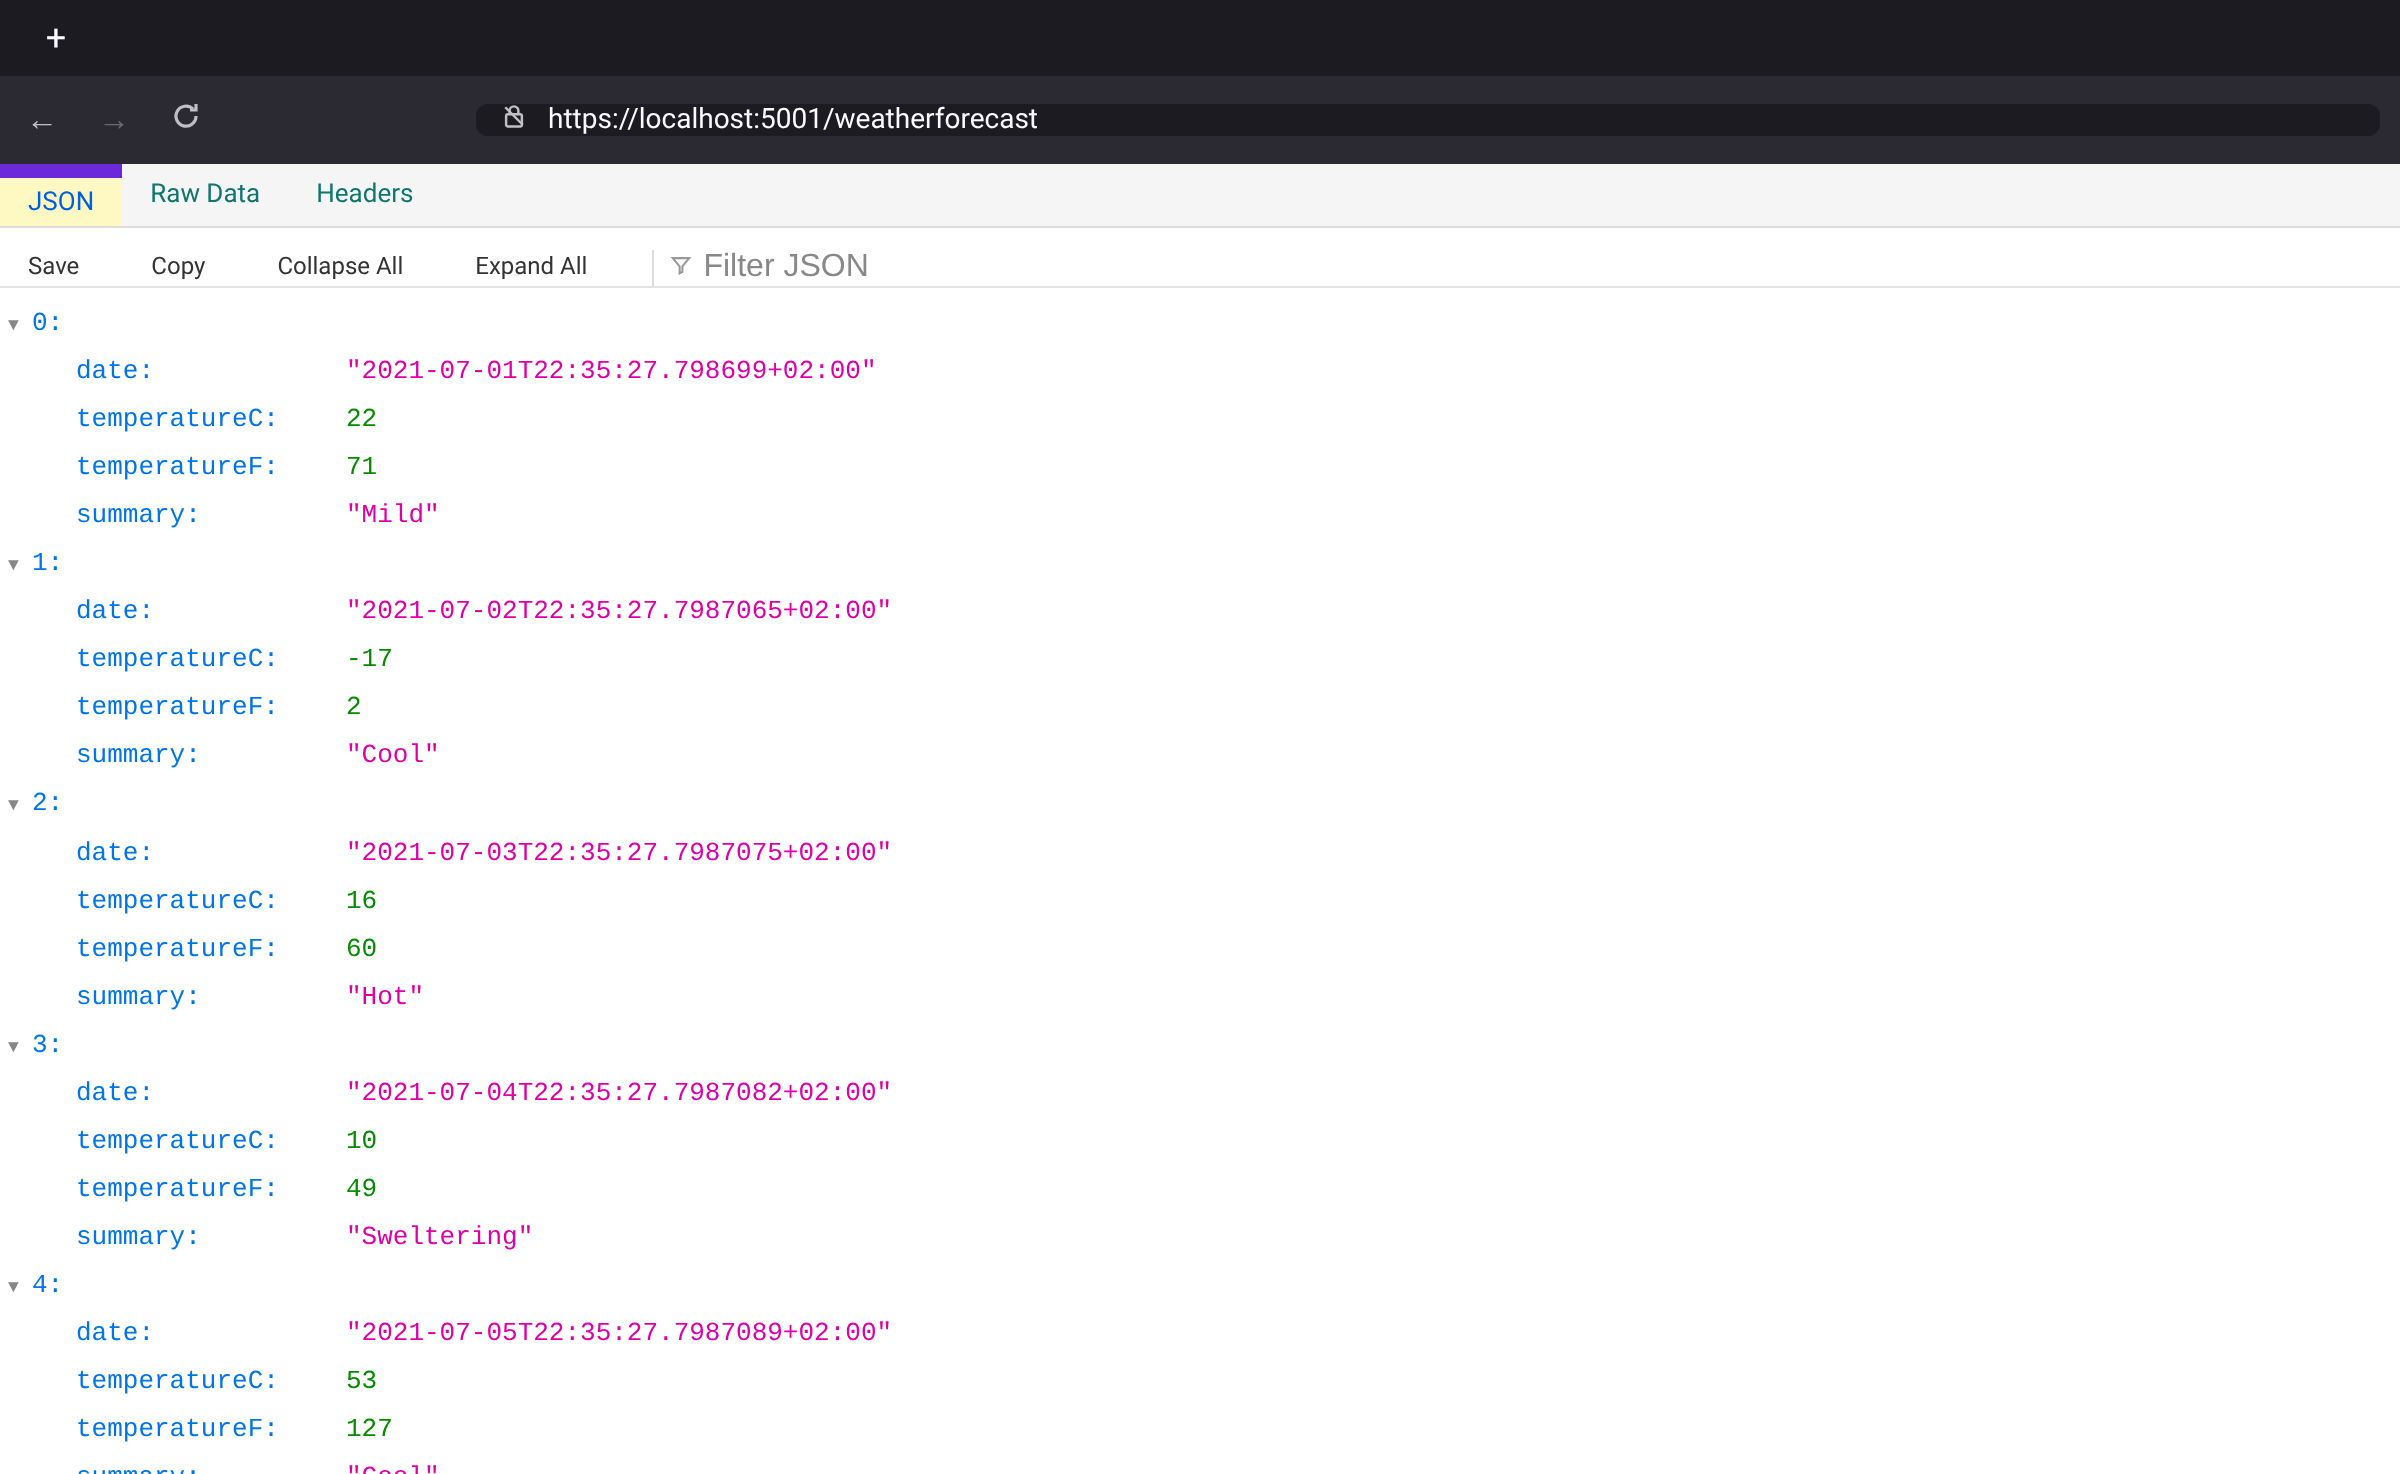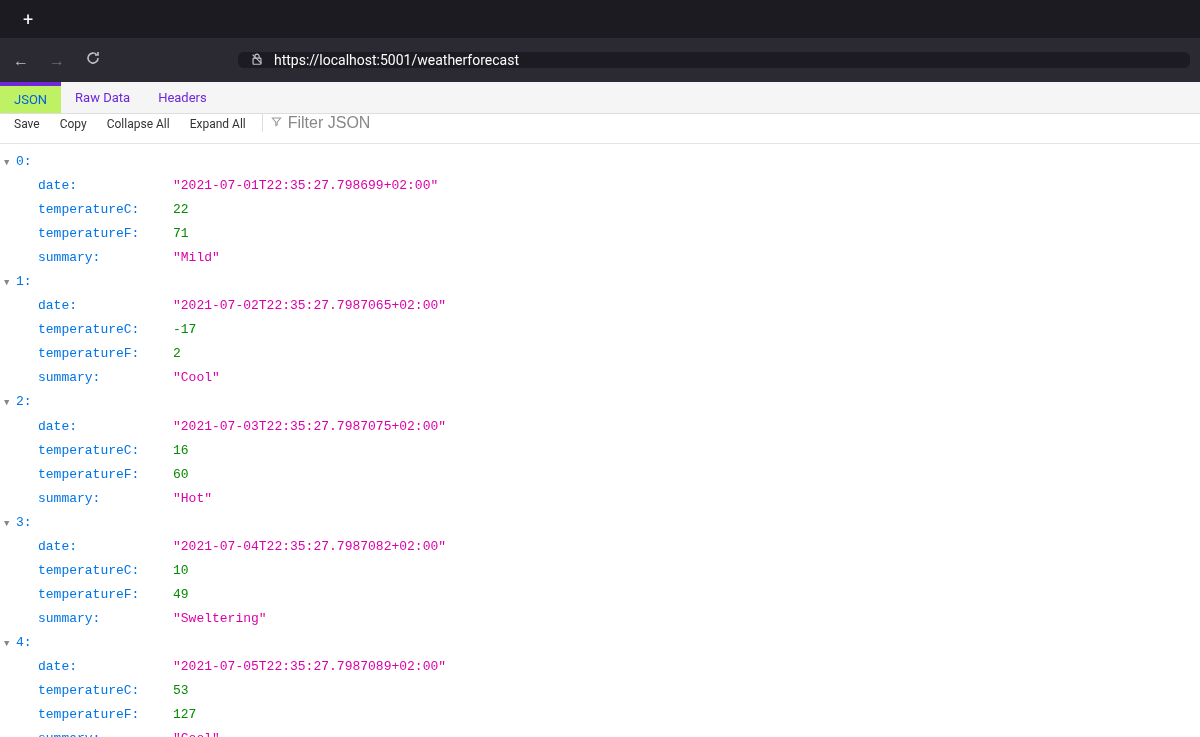--- a/index.html
+++ b/index.html
@@ -100,36 +100,36 @@
       background: #f5f5f5;
       border-bottom: 1px solid #ddd;
       height: 32px;
       align-items: stretch;
     }
     .view-tab {
       padding: 0 14px;
       display: flex;
       align-items: center;
       font-size: 13px;
-      color: #6d28d9;
+      color: #0f766e;
       cursor: pointer;
     }
     .view-tab.active {
       color: #0060df;
-      border-top: 4px solid #6d28d9;
-      background: #bef264;
+      border-top: 7px solid #6d28d9;
+      background: #fef9c3;
     }
     .action-bar {
       display: flex;
-      align-items: flex-start;
+      align-items: flex-end;
       background: #fff;
       border-bottom: 1px solid #e3e3e3;
       height: 30px;
       padding: 0 6px;
-      gap: 4px;
+      gap: 20px;
     }
     .action-btn {
       font-size: 12px;
       color: #333;
       padding: 3px 8px;
       cursor: pointer;
       border-radius: 3px;
     }
     .filter-wrap {
       display: flex;

